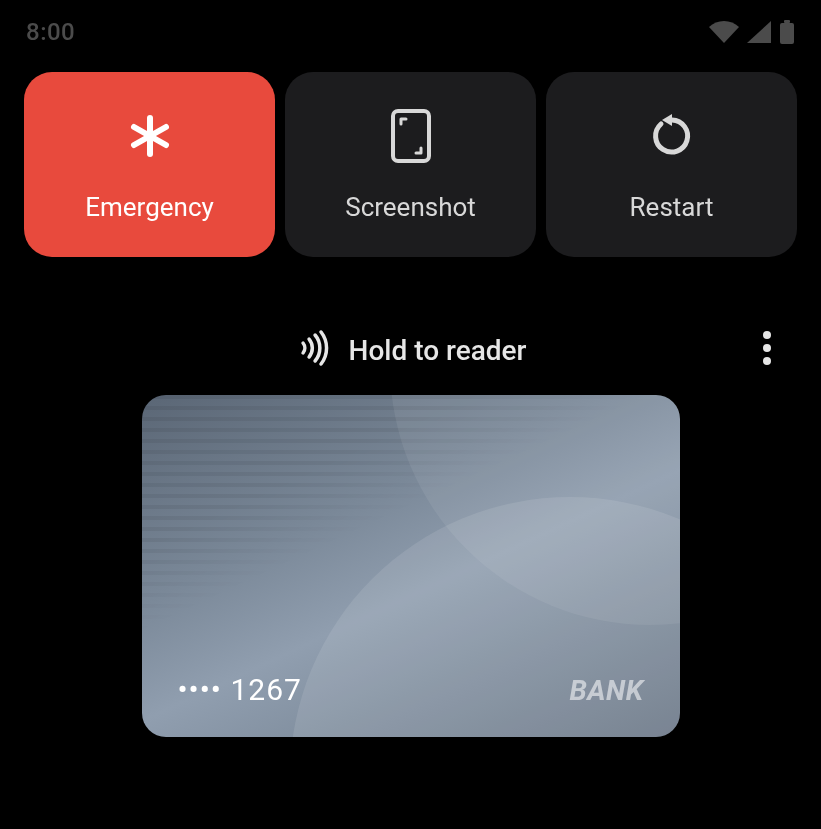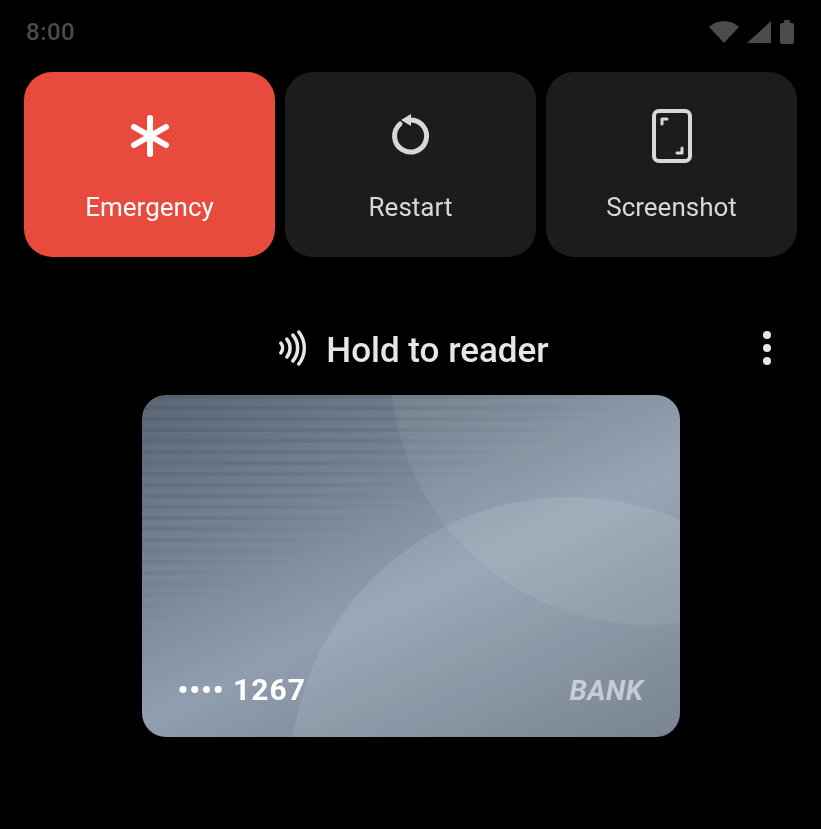--- a/index.html
+++ b/index.html
@@ -80,21 +80,21 @@
   }
   .wallet-header .hdr-center {
     position: absolute;
     left: 50%;
     transform: translateX(-50%);
     display: flex;
     align-items: center;
     gap: 18px;
   }
   .wallet-header .hdr-center .label {
-    font-size: 35px;
+    font-size: 28px;
     font-weight: 500;
     color: #e6e6e6;
   }
   .wallet-header .overflow {
     margin-left: auto;
     width: 48px;
     height: 48px;
     display: flex;
     align-items: center;
     justify-content: center;
@@ -145,21 +145,21 @@
   }
   .card .card-footer {
     position: absolute;
     left: 36px; right: 36px; bottom: 30px;
     display: flex;
     align-items: flex-end;
     justify-content: space-between;
   }
   .card .pan {
     font-size: 30px;
-    font-weight: 700;
+    font-weight: 400;
     color: #ffffff;
     letter-spacing: 1px;
   }
   .card .bank {
     font-size: 28px;
     font-weight: 700;
     font-style: italic;
     color: rgba(255,255,255,0.55);
     letter-spacing: 0.5px;
   }
@@ -201,37 +201,37 @@
             <line x1="6" y1="13" x2="38" y2="31"></line>
             <line x1="38" y1="13" x2="6" y2="31"></line>
           </g>
         </svg>
       </div>
       <div class="label">Emergency</div>
     </div>
 
     <div class="power-btn">
       <div class="icon-holder">
-        <svg width="48" height="48" viewBox="0 0 48 48">
-          <path d="M24 8 A16 16 0 1 1 13 12" fill="none" stroke="#d8d8d8" stroke-width="5" stroke-linecap="round"></path>
-          <path d="M24 2 L24 14 L14 8 Z" fill="#d8d8d8"></path>
-        </svg>
-      </div>
-      <div class="label">Restart</div>
-    </div>
-
-    <div class="power-btn">
-      <div class="icon-holder">
         <svg width="42" height="56" viewBox="0 0 42 56">
           <rect x="3" y="3" width="36" height="50" rx="5" fill="none" stroke="#d8d8d8" stroke-width="4"></rect>
           <path d="M11 11 L11 16 M11 11 L16 11" stroke="#d8d8d8" stroke-width="3" stroke-linecap="round" fill="none"></path>
           <path d="M31 45 L31 40 M31 45 L26 45" stroke="#d8d8d8" stroke-width="3" stroke-linecap="round" fill="none"></path>
         </svg>
       </div>
       <div class="label">Screenshot</div>
+    </div>
+
+    <div class="power-btn">
+      <div class="icon-holder">
+        <svg width="48" height="48" viewBox="0 0 48 48">
+          <path d="M24 8 A16 16 0 1 1 13 12" fill="none" stroke="#d8d8d8" stroke-width="5" stroke-linecap="round"></path>
+          <path d="M24 2 L24 14 L14 8 Z" fill="#d8d8d8"></path>
+        </svg>
+      </div>
+      <div class="label">Restart</div>
     </div>
 
 
   </div>
 
   <div class="wallet">
 
     <div class="wallet-header">
       <div class="hdr-center">
         <span>

